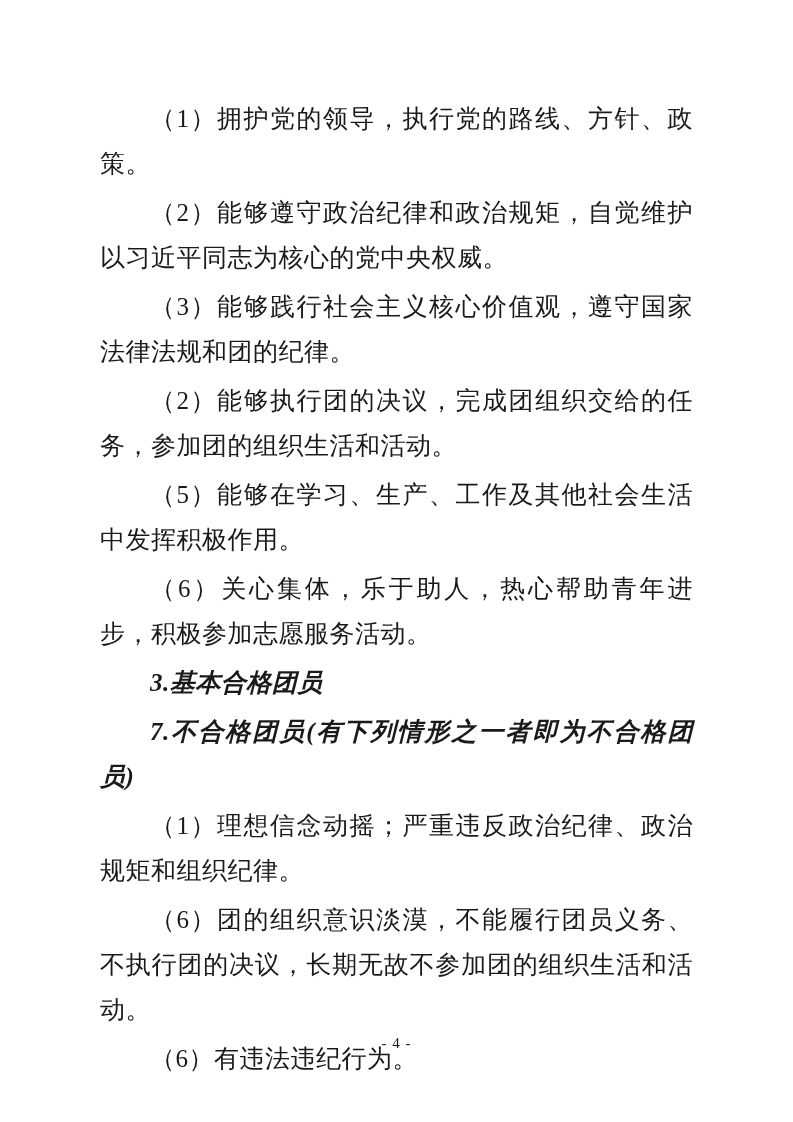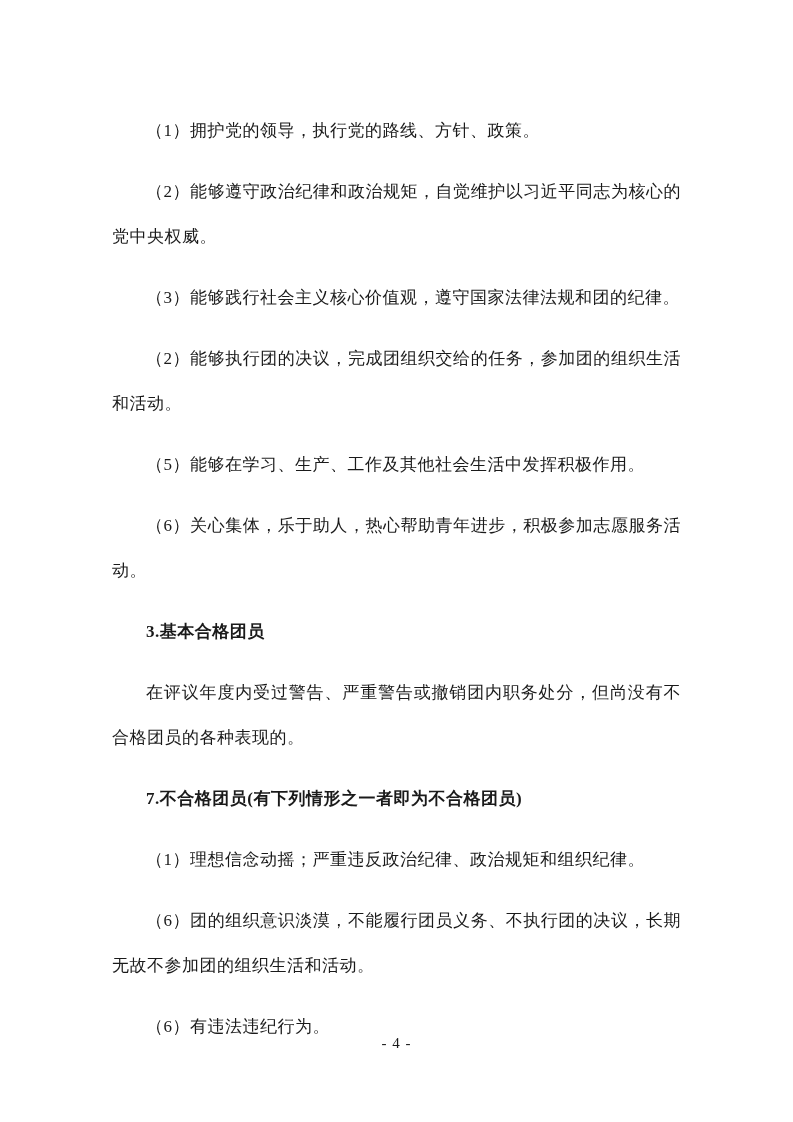--- a/index.html
+++ b/index.html
@@ -17,32 +17,33 @@
     overflow: hidden;
     box-sizing: border-box;
   }
   .doc-body {
     position: absolute;
     left: 96px;
     top: 92px;
     width: 601px;
   }
   .doc-body p {
-    margin: 16px;
+    margin: 4px;
     padding: 0;
-    font-size: 17px;
+    font-size: 25px;
     line-height: 45px;
     letter-spacing: 0.5px;
     text-align: justify;
     text-justify: inter-ideograph;
     text-indent: 2em;
     word-break: break-all;
   }
   .doc-body p.heading {
     font-weight: bold;
+    font-style: italic;
   }
   .footer {
     position: absolute;
     left: 0;
     right: 0;
     top: 1033px;
     text-align: center;
     font-size: 15px;
     line-height: 20px;
     letter-spacing: 1px;
@@ -54,21 +55,20 @@
 
 <div class="page">
   <main class="doc-body" id="doc-body">
       <p class="body-par">（1）拥护党的领导，执行党的路线、方针、政策。</p>
       <p class="body-par">（2）能够遵守政治纪律和政治规矩，自觉维护以习近平同志为核心的党中央权威。</p>
       <p class="body-par">（3）能够践行社会主义核心价值观，遵守国家法律法规和团的纪律。</p>
       <p class="body-par">（2）能够执行团的决议，完成团组织交给的任务，参加团的组织生活和活动。</p>
       <p class="body-par">（5）能够在学习、生产、工作及其他社会生活中发挥积极作用。</p>
       <p class="body-par">（6）关心集体，乐于助人，热心帮助青年进步，积极参加志愿服务活动。</p>
       <p class="heading">3.基本合格团员</p>
-      <p class="body-par">在评议年度内受过警告、严重警告或撤销团内职务处分，但尚没有不合格团员的各种表现的。</p>
       <p class="heading">7.不合格团员(有下列情形之一者即为不合格团员)</p>
       <p class="body-par">（1）理想信念动摇；严重违反政治纪律、政治规矩和组织纪律。</p>
       <p class="body-par">（6）团的组织意识淡漠，不能履行团员义务、不执行团的决议，长期无故不参加团的组织生活和活动。</p>
       <p class="body-par">（6）有违法违纪行为。</p>
     </main>
   <footer class="footer">
     <span>- 4 -</span>
   </footer>
 </div>
 

